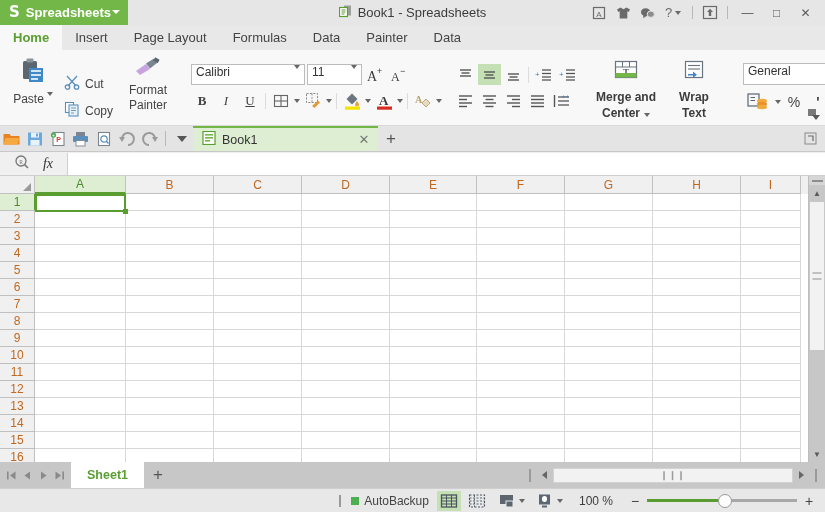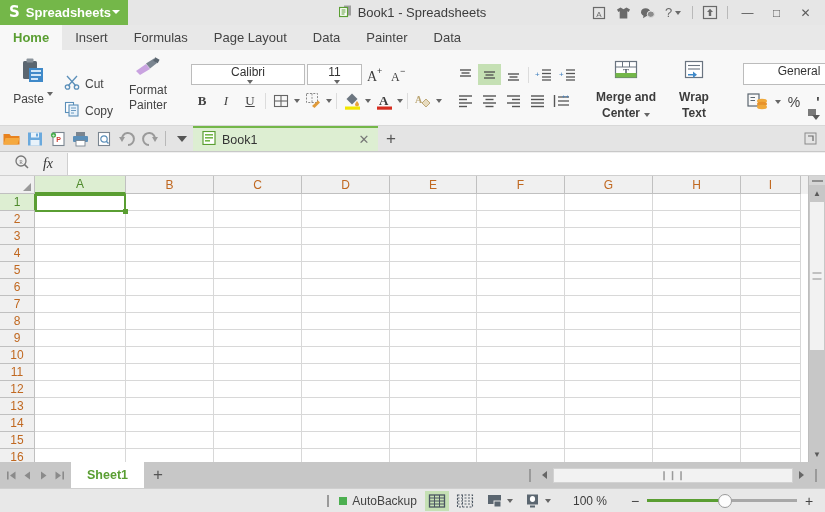--- a/index.html
+++ b/index.html
@@ -69,22 +69,22 @@
   .ccrow { display: flex; align-items: center; gap: 5px; padding: 2px 5px 2px 2px; font-size: 12px; color: #444; }
   .fmt-painter {
     width: 60px; flex-direction: column; align-items: center; justify-content: flex-start;
     padding-top: 4px; font-size: 12px; line-height: 15px; text-align: center;
   }
 
   
   .fontgrp { flex-direction: column; display: flex; justify-content: center; gap: 5px; padding: 4px 3px; }
   .fontrow1, .fontrow2 { display: flex; align-items: center; gap: 2px; }
   .combo {
-    height: 21px; border: 1px solid #bcbcbc; background: #fff; display: flex; align-items: center;
-    padding: 0 4px; font-size: 12px; color: #333; position: relative; flex-direction: column;
+    height: 21px; border: 1px solid #bcbcbc; background: #fff; display: flex; 
+    padding: 0 4px; font-size: 12px; color: #333; position: relative;
   }
   .combo .cv { flex: 1; overflow: hidden; white-space: nowrap; }
   .combo .carr { border-left: 3.5px solid transparent; border-right: 3.5px solid transparent;
                  border-top: 4px solid #666; margin-left: 4px; }
   .fname { width: 114px; }
   .fsize { width: 55px; }
   .sq { width: 22px; height: 21px; display: flex; align-items: center; justify-content: center; color: #444; }
   .sq.wide { width: 30px; }
   .minisep { width: 1px; height: 16px; background: #dcdcdc; margin: 0 2px; }
   .dcaret { border-left: 3.5px solid transparent; border-right: 3.5px solid transparent;
@@ -214,21 +214,21 @@
   
   .statusbar { height: 24px; background: #e8e8e8; display: flex; align-items: center; flex: none;
                border-top: 1px solid #cfcfcf; }
   .status-right { margin-left: auto; display: flex; align-items: center; gap: 4px; padding-right: 8px; }
   .ab { display: flex; align-items: center; gap: 5px; font-size: 12px; color: #444; padding: 0 4px; }
   .ab-dot { width: 8px; height: 8px; background: #4caf50; }
   .abar { width: 2px; height: 12px; background: #9a9a9a; margin-right: 2px; }
   .vbtn { width: 24px; height: 20px; display: flex; align-items: center; justify-content: center; }
   .vbtn.on { background: #c5e0b4; }
   .ddgrp { display: flex; align-items: center; padding: 0 2px; }
-  .zoomtxt { font-size: 12px; color: #3c3c3c; margin: 0 16px; text-align: right; }
+  .zoomtxt { font-size: 12px; color: #3c3c3c; margin: 0 10px; text-align: right; }
   .zminus, .zplus { width: 16px; display: flex; align-items: center; justify-content: center;
                     color: #444; font-size: 14px; }
   .slider { width: 150px; height: 14px; position: relative; display: flex; align-items: center; }
   .strack-l { height: 3px; background: #5a9e32; width: 78px; }
   .strack-r { height: 3px; background: #a8a8a8; flex: 1; }
   .sknob { position: absolute; left: 71px; width: 14px; height: 14px; border-radius: 50%;
            background: #fcfcfc; border: 1px solid #9a9a9a; }
 </style>
 </head>
 <body>
@@ -288,22 +288,22 @@
       <div class="tsep"></div>
       <div class="winbtn">—</div>
       <div class="winbtn">□</div>
       <div class="winbtn close">✕</div>
     </div>
   </div>
 
   <div class="tabbar">
     <div class="tab active">Home</div>
     <div class="tab">Insert</div>
+    <div class="tab">Page Layout</div>
     <div class="tab">Formulas</div>
-    <div class="tab">Page Layout</div>
     <div class="tab">Data</div>
     <div class="tab">Painter</div>
     <div class="tab">Data</div>
   </div>
 
   <div class="ribbon">
 
     <div class="rgroup">
       <div class="btn paste-btn">
         <span>

